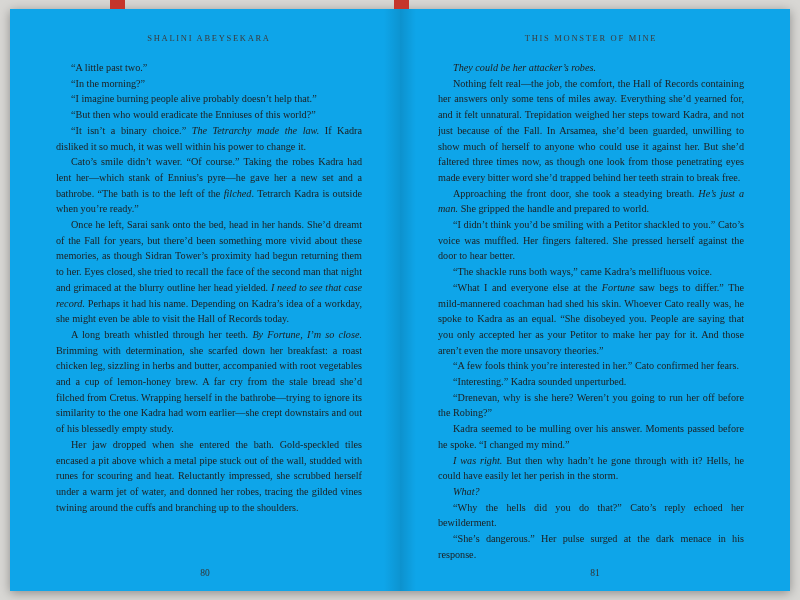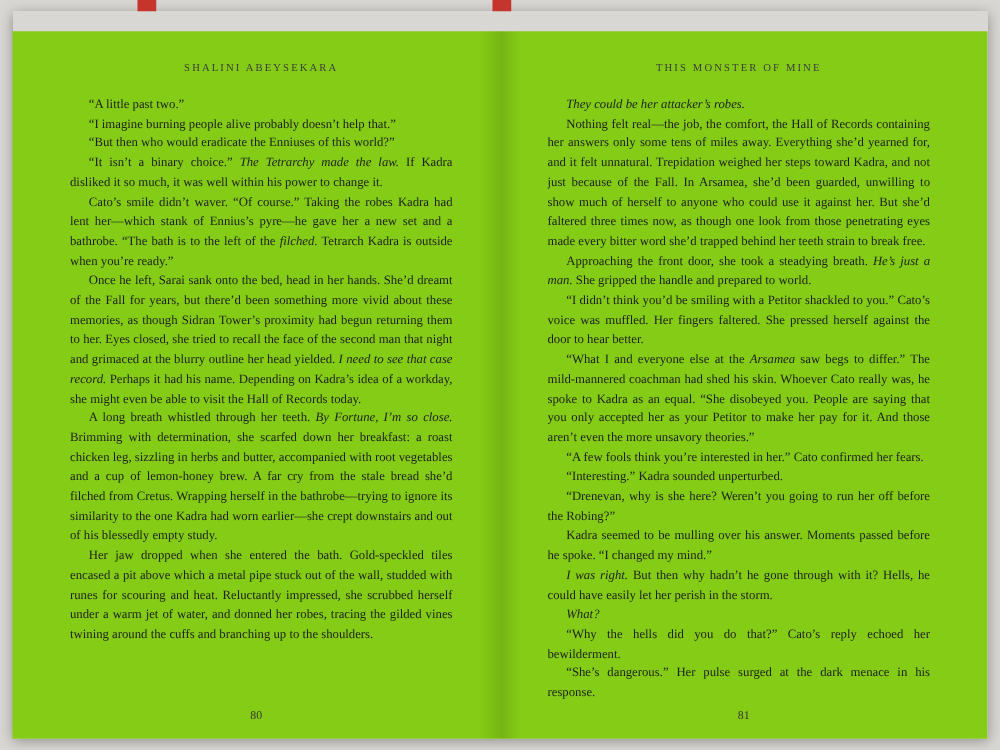--- a/index.html
+++ b/index.html
@@ -13,24 +13,23 @@
   }
   .spread {
     position: absolute;
     top: 9px; left: 10px; right: 10px; bottom: 9px;
     display: flex;
     box-shadow: 0 2px 10px rgba(0,0,0,0.35);
   }
   .page {
     position: relative;
     flex: 1 1 50%;
-    background: #84cc16;
+    background: #0ea5e9;
     overflow: hidden;
     box-sizing: border-box;
-    margin-top: 16px;
   }
   .page-left  { padding: 24px 38px 0 46px; }
   .page-right { padding: 24px 46px 12px 38px; }
   .page-left::after {
     content: "";
     position: absolute; top: 0; right: 0; bottom: 0; width: 16px;
     background: linear-gradient(to right, rgba(0,0,0,0), rgba(0,0,0,0.10));
     pointer-events: none;
   }
   .page-right::before {
@@ -82,39 +81,41 @@
 
 <div class="ribbon ribbon-left" style="background: rgb(197, 53, 43);"></div>
 <div class="ribbon ribbon-center" style="background: rgb(197, 53, 43);"></div>
 
 <div class="spread">
 
   <section class="page page-left">
     <header class="running-head">SHALINI ABEYSEKARA</header>
     <div class="page-body">
         <p><span>“A little past two.”</span></p>
+        <p><span>“In the morning?”</span></p>
         <p><span>“I imagine burning people alive probably doesn’t help that.”</span></p>
         <p><span>“But then who would eradicate the Enniuses of this world?”</span></p>
         <p><span>“It isn’t a binary choice.” </span><em>The Tetrarchy made the law.</em><span> If Kadra disliked it so much, it was well within his power to change it.</span></p>
         <p><span>Cato’s smile didn’t waver. “Of course.” Taking the robes Kadra had lent her—which stank of Ennius’s pyre—he gave her a new set and a bathrobe. “The bath is to the left of the </span><em>filched</em><span>. Tetrarch Kadra is outside when you’re ready.”</span></p>
         <p><span>Once he left, Sarai sank onto the bed, head in her hands. She’d dreamt of the Fall for years, but there’d been something more vivid about these memories, as though Sidran Tower’s proximity had begun returning them to her. Eyes closed, she tried to recall the face of the second man that night and grimaced at the blurry outline her head yielded. </span><em>I need to see that case record.</em><span> Perhaps it had his name. Depending on Kadra’s idea of a workday, she might even be able to visit the Hall of Records today.</span></p>
         <p><span>A long breath whistled through her teeth. </span><em>By Fortune, I’m so close.</em><span> Brimming with determination, she scarfed down her breakfast: a roast chicken leg, sizzling in herbs and butter, accompanied with root vegetables and a cup of lemon-honey brew. A far cry from the stale bread she’d filched from Cretus. Wrapping herself in the bathrobe—trying to ignore its similarity to the one Kadra had worn earlier—she crept downstairs and out of his blessedly empty study.</span></p>
         <p><span>Her jaw dropped when she entered the bath. Gold-speckled tiles encased a pit above which a metal pipe stuck out of the wall, studded with runes for scouring and heat. Reluctantly impressed, she scrubbed herself under a warm jet of water, and donned her robes, tracing the gilded vines twining around the cuffs and branching up to the shoulders.</span></p>
       </div>
     <footer class="folio">80</footer>
   </section>
 
   <section class="page page-right">
     <header class="running-head">THIS MONSTER OF MINE</header>
     <div class="page-body">
         <p><em>They could be her attacker’s robes.</em></p>
         <p><span>Nothing felt real—the job, the comfort, the Hall of Records containing her answers only some tens of miles away. Everything she’d yearned for, and it felt unnatural. Trepidation weighed her steps toward Kadra, and not just because of the Fall. In Arsamea, she’d been guarded, unwilling to show much of herself to anyone who could use it against her. But she’d faltered three times now, as though one look from those penetrating eyes made every bitter word she’d trapped behind her teeth strain to break free.</span></p>
         <p><span>Approaching the front door, she took a steadying breath. </span><em>He’s just a man.</em><span> She gripped the handle and prepared to world.</span></p>
         <p><span>“I didn’t think you’d be smiling with a Petitor shackled to you.” Cato’s voice was muffled. Her fingers faltered. She pressed herself against the door to hear better.</span></p>
-        <p><span>“What I and everyone else at the </span><em>Arsamea</em><span> saw begs to differ.” The mild-mannered coachman had shed his skin. Whoever Cato really was, he spoke to Kadra as an equal. “She disobeyed you. People are saying that you only accepted her as your Petitor to make her pay for it. And those aren’t even the more unsavory theories.”</span></p>
+        <p><span>“The shackle runs both ways,” came Kadra’s mellifluous voice.</span></p>
+        <p><span>“What I and everyone else at the </span><em>Fortune</em><span> saw begs to differ.” The mild-mannered coachman had shed his skin. Whoever Cato really was, he spoke to Kadra as an equal. “She disobeyed you. People are saying that you only accepted her as your Petitor to make her pay for it. And those aren’t even the more unsavory theories.”</span></p>
         <p><span>“A few fools think you’re interested in her.” Cato confirmed her fears.</span></p>
         <p><span>“Interesting.” Kadra sounded unperturbed.</span></p>
         <p><span>“Drenevan, why is she here? Weren’t you going to run her off before the Robing?”</span></p>
         <p><span>Kadra seemed to be mulling over his answer. Moments passed before he spoke. “I changed my mind.”</span></p>
         <p><em>I was right.</em><span> But then why hadn’t he gone through with it? Hells, he could have easily let her perish in the storm.</span></p>
         <p><em>What?</em></p>
         <p><span>“Why the hells did you do that?” Cato’s reply echoed her bewilderment.</span></p>
         <p><span>“She’s dangerous.” Her pulse surged at the dark menace in his response.</span></p>
       </div>
     <footer class="folio">81</footer>

